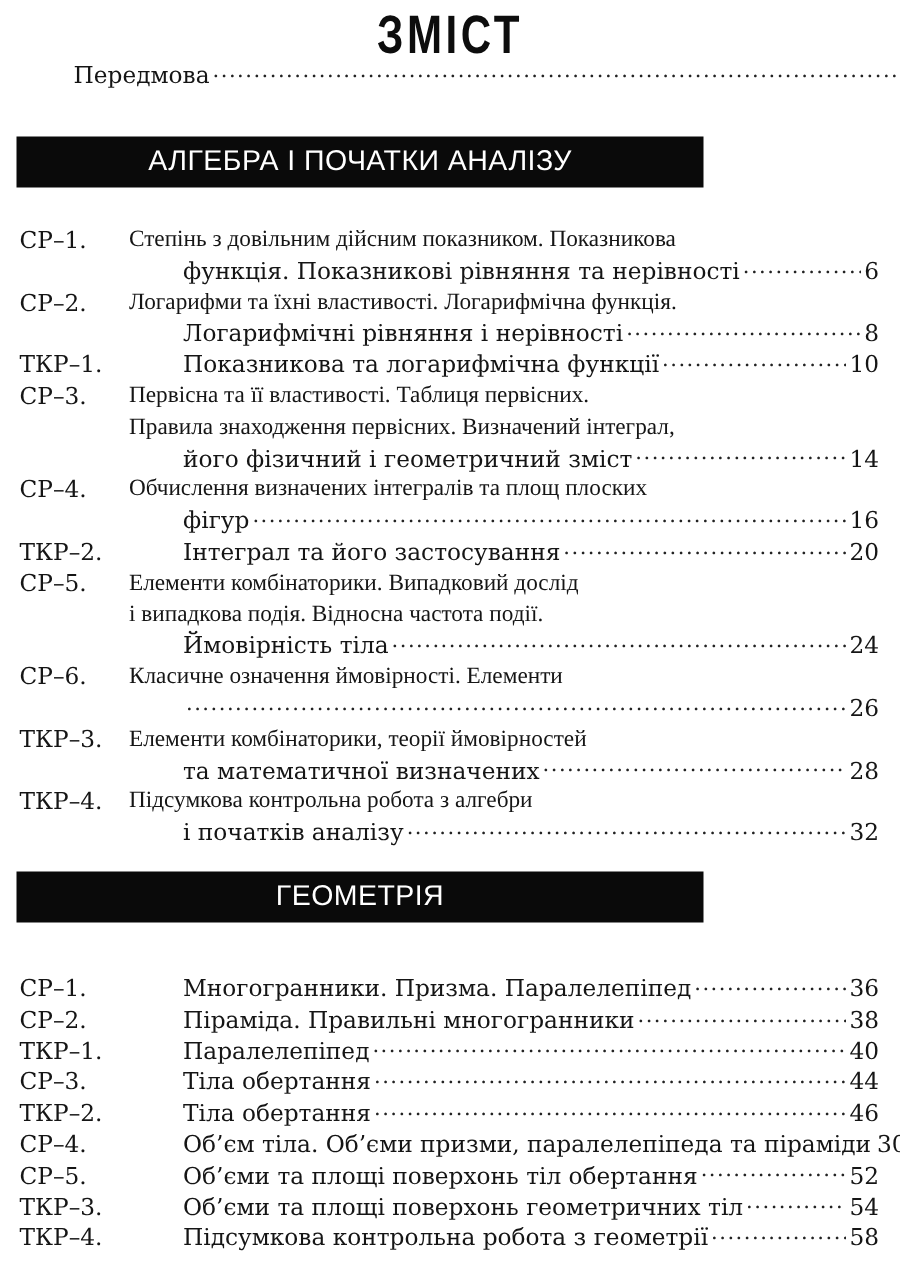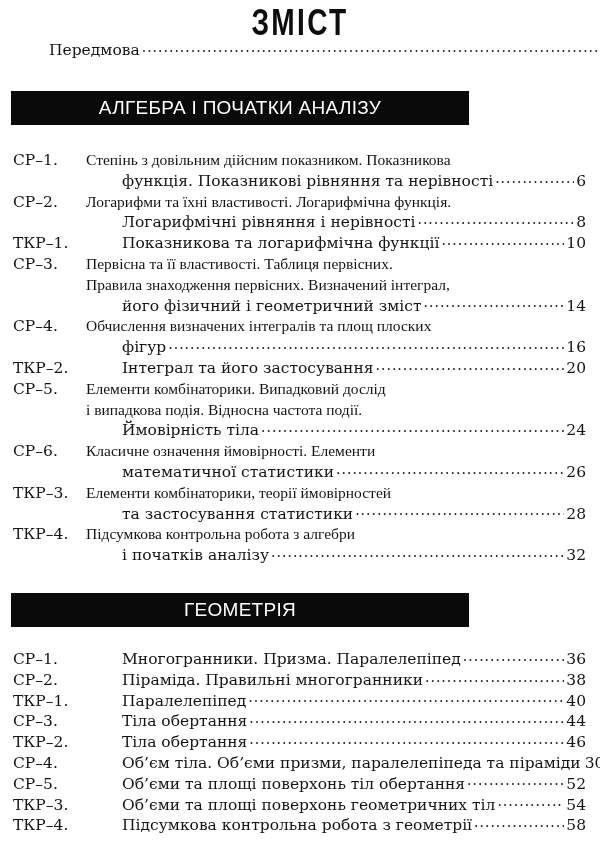--- a/index.html
+++ b/index.html
@@ -36,21 +36,21 @@
     position: absolute; left: 13px; top: 40px; width: 573px;
   }
   .banner {
     position: absolute; left: 11px; width: 458px; height: 34px;
     background: #0a0a0a; color: #ffffff;
     display: flex; align-items: center; justify-content: center;
     font-family: "Liberation Sans", "DejaVu Sans", sans-serif;
     font-size: 19px; letter-spacing: 0.3px;
   }
   .banner-algebra { top: 91px; }
-  .banner-geometry { top: 593px; }
+  .banner-geometry { top: 581px; }
   .section-list { position: absolute; left: 13px; width: 573px; }
   .list-algebra { top: 150px; }
   .list-geometry { top: 649px; }
   .entry { display: flex; }
   .entry-label {
     flex: 0 0 73px; font-size: 15.5px; line-height: 20.8px; white-space: nowrap;
   }
   .entry-body { flex: 1 1 auto; min-width: 0; }
   .entry-body .plain { font-size: 15.5px; line-height: 20.8px; white-space: nowrap; font-family: Liberation Serif, serif; }
 </style>
@@ -144,32 +144,31 @@
           <span class="leader"></span>
           <span class="num">24</span>
         </div>
       </div>
     </div>
     <div class="entry">
       <div class="entry-label">СР–6.</div>
       <div class="entry-body">
         <div class="plain">Класичне означення ймовірності. Елементи</div>
         <div class="toc-line">
-          <span>математичної статистики</span>
           <span class="leader"></span>
           <span class="num">26</span>
         </div>
       </div>
     </div>
     <div class="entry">
       <div class="entry-label">ТКР–3.</div>
       <div class="entry-body">
         <div class="plain">Елементи комбінаторики, теорії ймовірностей</div>
         <div class="toc-line">
-          <span>та застосування статистики</span>
+          <span>та математичної визначених</span>
           <span class="leader"></span>
           <span class="num">28</span>
         </div>
       </div>
     </div>
     <div class="entry">
       <div class="entry-label">ТКР–4.</div>
       <div class="entry-body">
         <div class="plain">Підсумкова контрольна робота з алгебри</div>
         <div class="toc-line">

